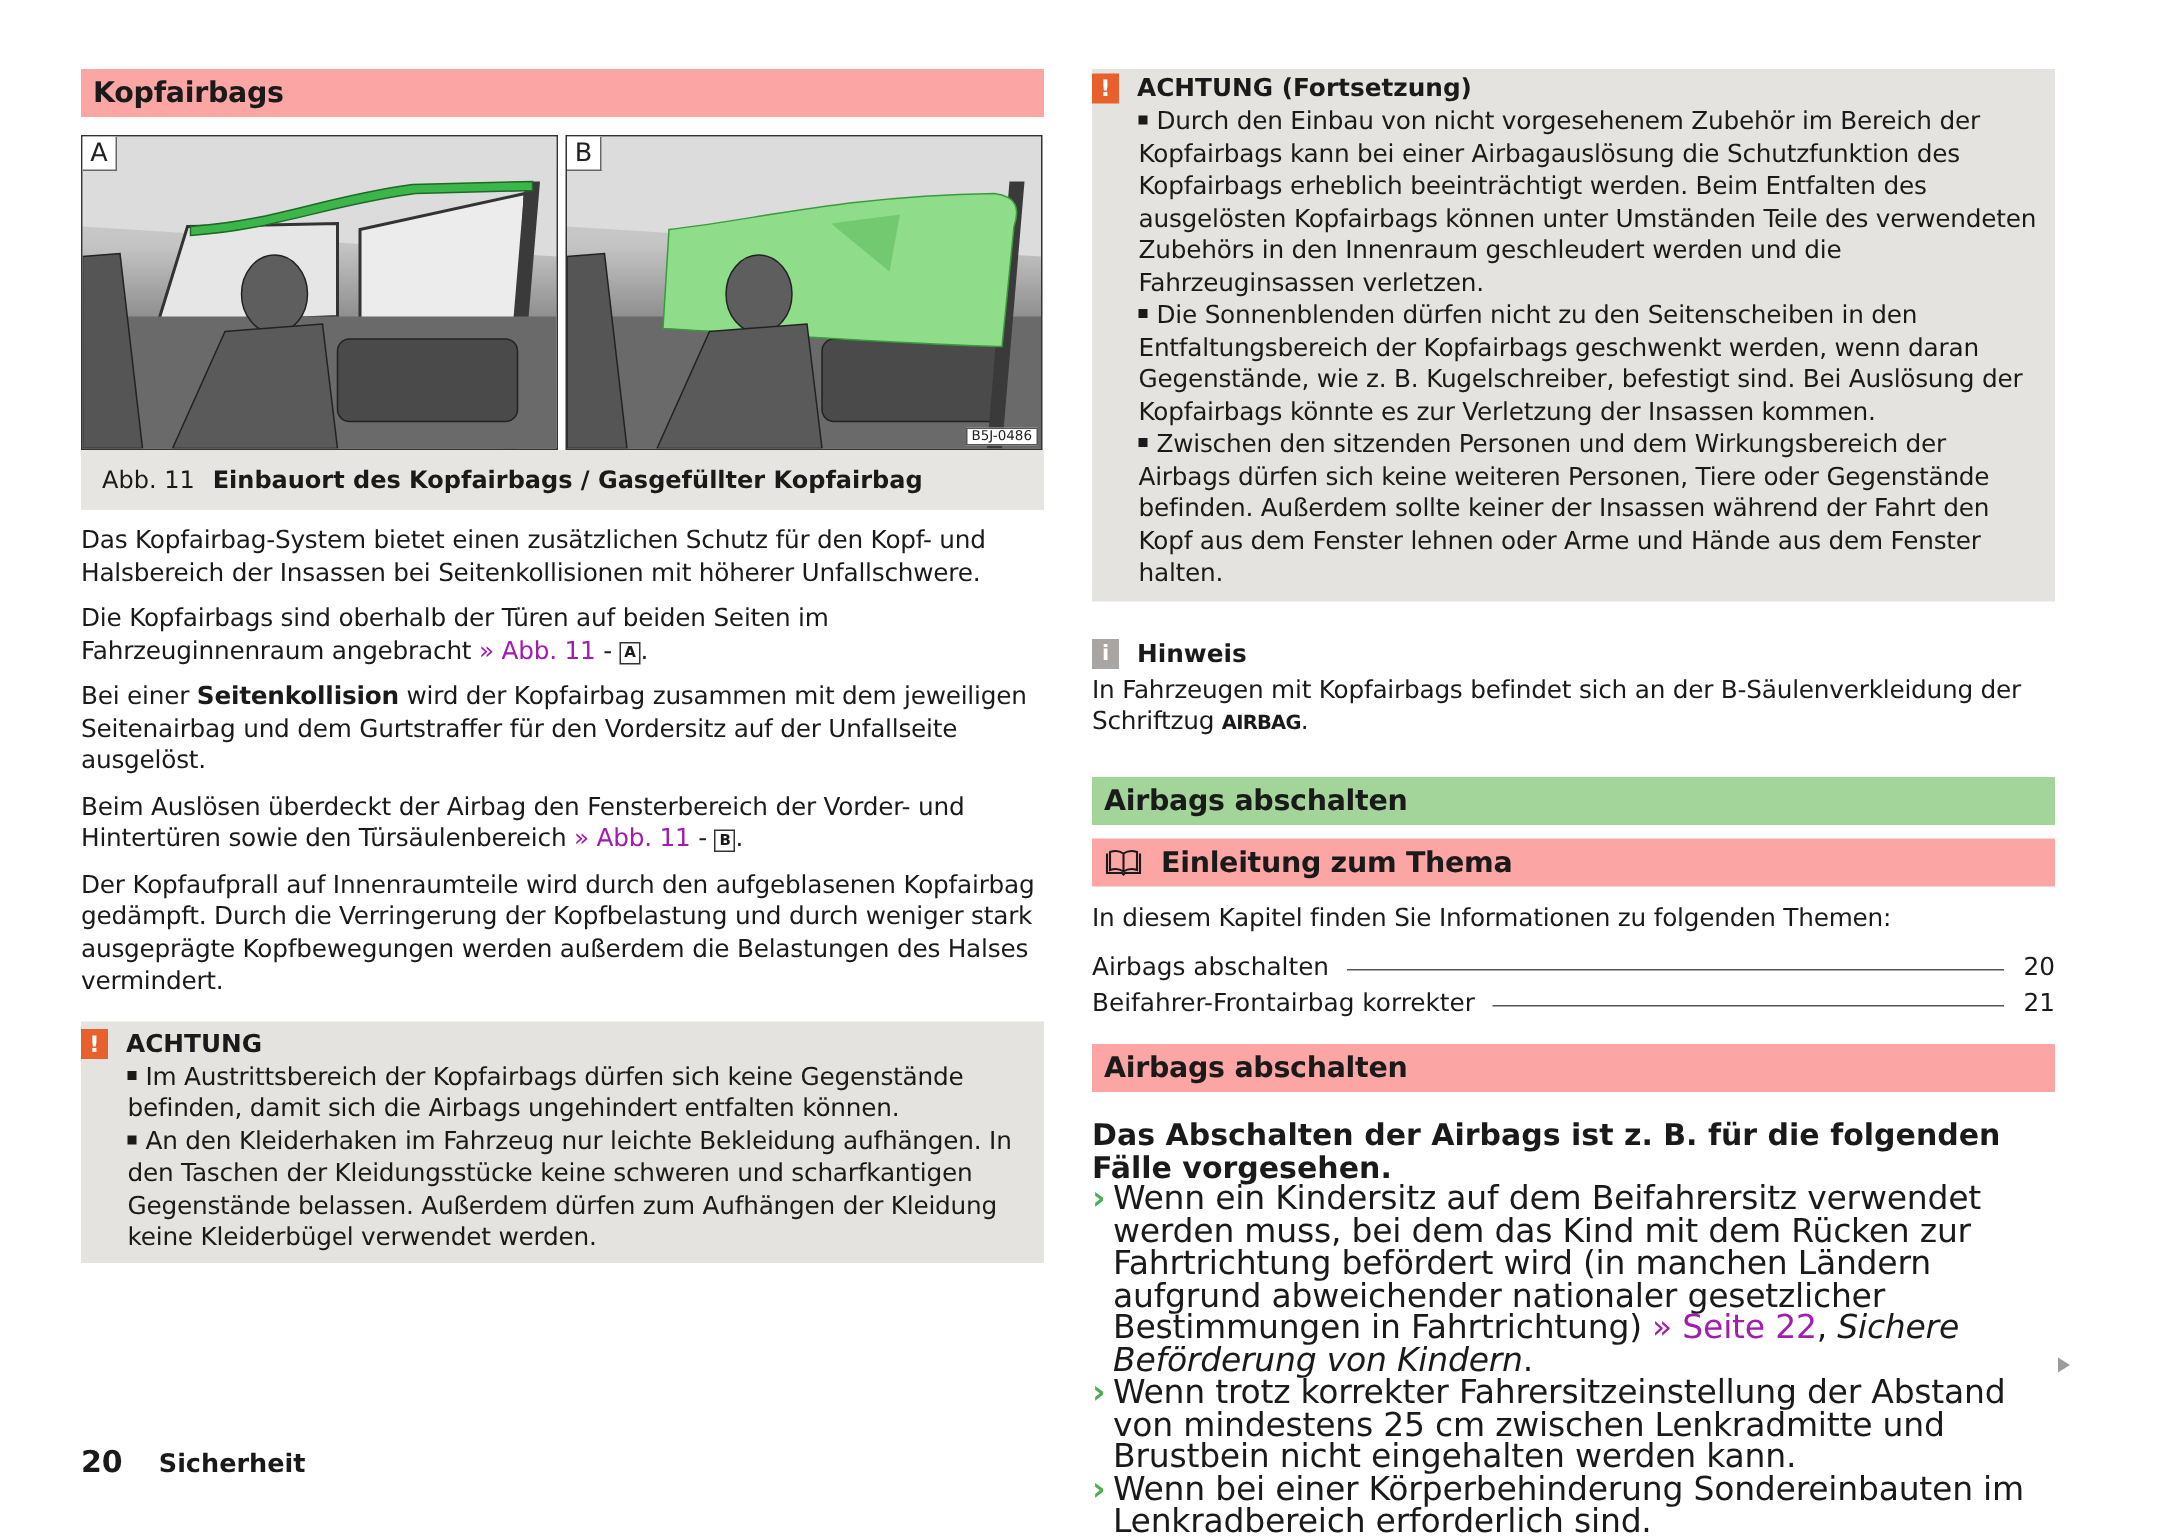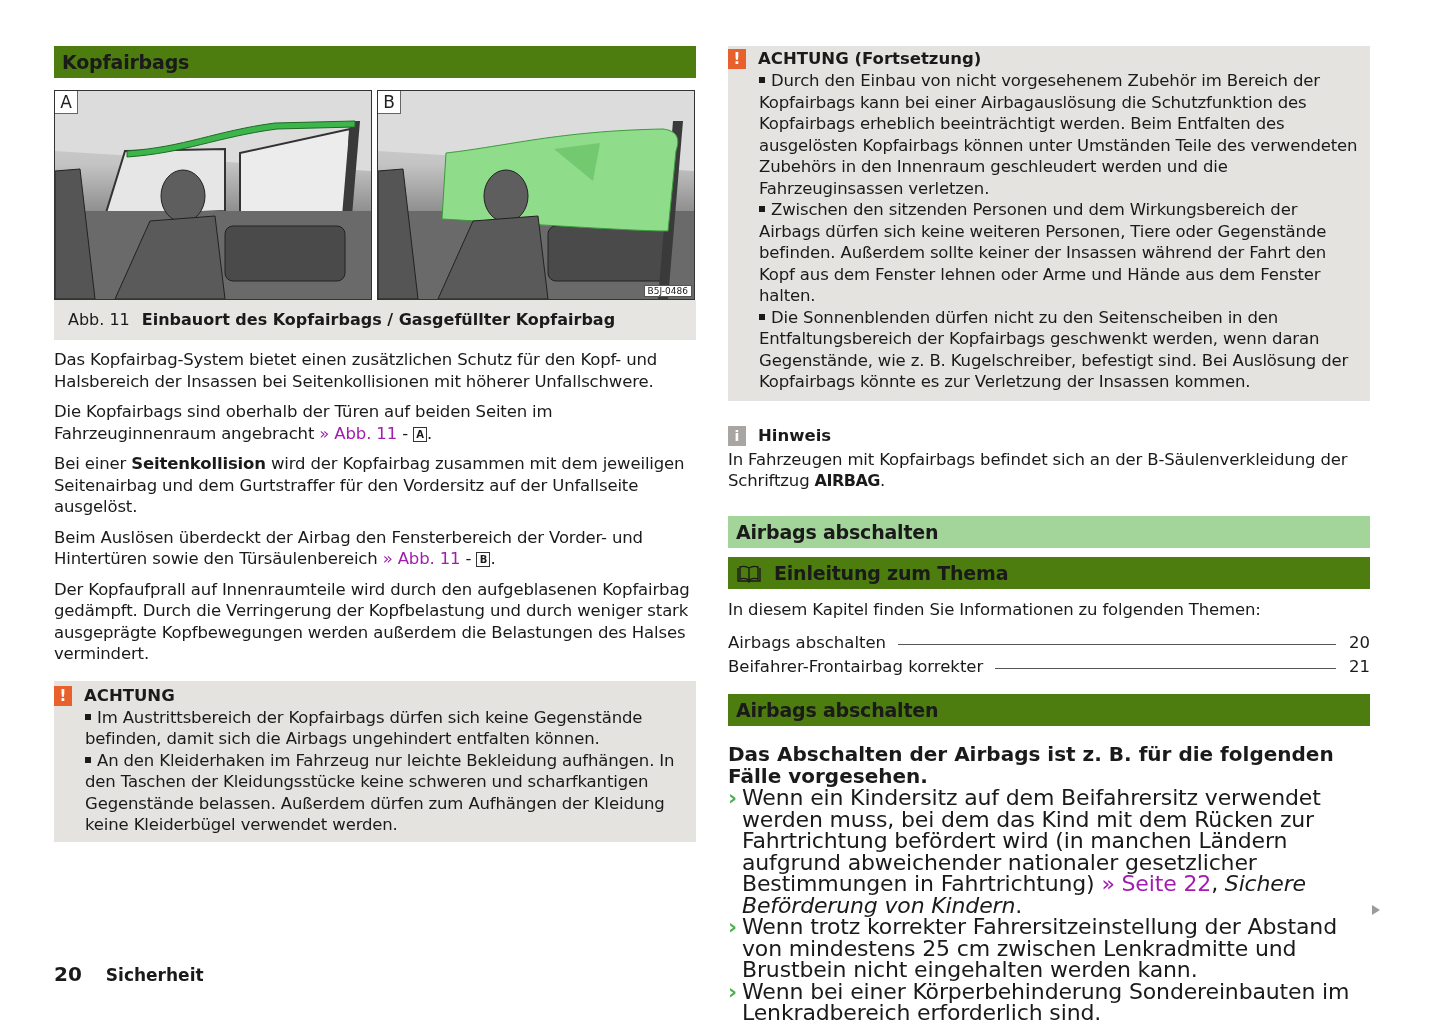--- a/index.html
+++ b/index.html
@@ -1,21 +1,21 @@
 <!DOCTYPE html>
 <html><head>
 <meta charset="utf-8">
 <style>
   html, body { margin: 0; padding: 0; background: #ffffff; }
   body { width: 1445px; height: 1026px; position: relative; overflow: hidden;
          font-family: "DejaVu Sans", sans-serif; color: #1a1a1a; }
   .col { position: absolute; top: 46px; }
   .col-left { left: 54px; width: 642px; }
   .col-right { left: 728px; width: 642px; }
-  .hdr { background: #4d7c0f; height: 32px; font-size: 19px; font-weight: bold;
+  .hdr { background: #fca5a5; height: 32px; font-size: 19px; font-weight: bold;
          line-height: 32px; padding-left: 8px; color: #1a1a1a; letter-spacing: -0.2px; }
   .hdr.green { background: #a3d49a; }
   .figure { margin-top: 12px; position: relative; height: 210px; }
   .panel { position: absolute; top: 0; height: 208px; border: 1px solid #333;
            background: linear-gradient(180deg, #d7d7d7 0%, #c4c4c4 35%, #8a8a8a 60%, #6b6b6b 100%);
            overflow: hidden; }
   .panel-a { left: 0; width: 316px; }
   .panel-b { left: 323px; width: 316px; }
   .panel-label { position: absolute; top: 0; left: 0; background: #fff; width: 22px; height: 22px;
                  font-size: 17px; line-height: 22px; text-align: center; border-right: 1px solid #666;
@@ -32,21 +32,21 @@
            width: 12px; height: 13px; line-height: 13px; text-align: center; vertical-align: 1px; }
   .warn { background: #e4e3e0; padding: 4px 0 6px 0; }
   .warn-title { font-size: 16.5px; font-weight: bold; height: 22px; line-height: 22px; display: flex; align-items: center; }
   .warn-icon { display: inline-block; width: 18px; height: 20px; background: #e8602c; color: #fff;
                font-weight: bold; text-align: center; line-height: 20px; font-size: 15px; margin-right: 12px; }
   .warn-body { padding-left: 31px; padding-right: 10px; font-size: 16.5px; line-height: 21.5px; letter-spacing: -0.15px; }
   .bullet { display: inline-block; width: 6px; height: 6px; background: #1a1a1a; margin-right: 6px; vertical-align: 3px; }
   .note-title { font-size: 16.5px; font-weight: bold; height: 22px; line-height: 22px; display: flex; align-items: center; margin-top: 24px; }
   .note-icon { display: inline-block; width: 18px; height: 20px; background: #a9a5a3; color: #fff;
                font-weight: bold; text-align: center; line-height: 20px; font-size: 14px; margin-right: 12px; }
-  .airbag-word { font-weight: bold; font-size: 16px; letter-spacing: -0.5px; }
+  .airbag-word { font-weight: bold; font-size: 13px; letter-spacing: -0.5px; }
   .toc-row { display: flex; align-items: flex-end; font-size: 16.5px; height: 24px; }
   .toc-fill { flex: 1; border-bottom: 1px solid #555; margin: 0 12px 7px 12px; }
   .toc-page { width: 22px; text-align: right; }
   .lead { font-size: 20px; font-weight: bold; margin-top: 18px; line-height: 21.5px; }
   .li { font-size: 22px; line-height: 21.5px; padding-left: 14px; text-indent: -14px; letter-spacing: -0.15px; }
   .chev { color: #4caf50; font-weight: bold; display: inline-block; width: 14px; text-indent: 0; }
   .continue { position: absolute; left: 1372px; top: 905px; width: 0; height: 0;
               border-left: 8px solid #9b9b9b; border-top: 5px solid transparent; border-bottom: 5px solid transparent; }
   .footer { position: absolute; left: 54px; top: 962px; font-size: 20px; font-weight: bold; }
   .footer .sec { font-size: 17px; margin-left: 24px; }
@@ -114,22 +114,22 @@
 </div>
 
 <div class="col col-right">
   <div class="warn" style="padding-top:2px;padding-bottom:8px">
     <div class="warn-title">
       <span class="warn-icon">!</span>
       <span>ACHTUNG (Fortsetzung)</span>
     </div>
     <div class="warn-body">
       <div><span class="bullet"></span><span>Durch den Einbau von nicht vorgesehenem Zubehör im Bereich der Kopfairbags kann bei einer Airbagauslösung die Schutzfunktion des Kopfairbags erheblich beeinträchtigt werden. Beim Entfalten des ausgelösten Kopfairbags können unter Umständen Teile des verwendeten Zubehörs in den Innenraum geschleudert werden und die Fahrzeuginsassen verletzen.</span></div>
+      <div><span class="bullet"></span><span>Die Sonnenblenden dürfen nicht zu den Seitenscheiben in den Entfaltungsbereich der Kopfairbags geschwenkt werden, wenn daran Gegenstände, wie z. B. Kugelschreiber, befestigt sind. Bei Auslösung der Kopfairbags könnte es zur Verletzung der Insassen kommen.</span></div>
       <div><span class="bullet"></span><span>Zwischen den sitzenden Personen und dem Wirkungsbereich der Airbags dürfen sich keine weiteren Personen, Tiere oder Gegenstände befinden. Außerdem sollte keiner der Insassen während der Fahrt den Kopf aus dem Fenster lehnen oder Arme und Hände aus dem Fenster halten.</span></div>
-      <div><span class="bullet"></span><span>Die Sonnenblenden dürfen nicht zu den Seitenscheiben in den Entfaltungsbereich der Kopfairbags geschwenkt werden, wenn daran Gegenstände, wie z. B. Kugelschreiber, befestigt sind. Bei Auslösung der Kopfairbags könnte es zur Verletzung der Insassen kommen.</span></div>
     </div>
   </div>
 
   <div class="note-title">
     <span class="note-icon">i</span>
     <span>Hinweis</span>
   </div>
   <div class="p" style="margin-top:2px"><span>In Fahrzeugen mit Kopfairbags befindet sich an der B-Säulenverkleidung der Schriftzug </span><span class="airbag-word">AIRBAG</span><span>.</span></div>
 
   <div class="hdr green" style="margin-top:24px">Airbags abschalten</div>

